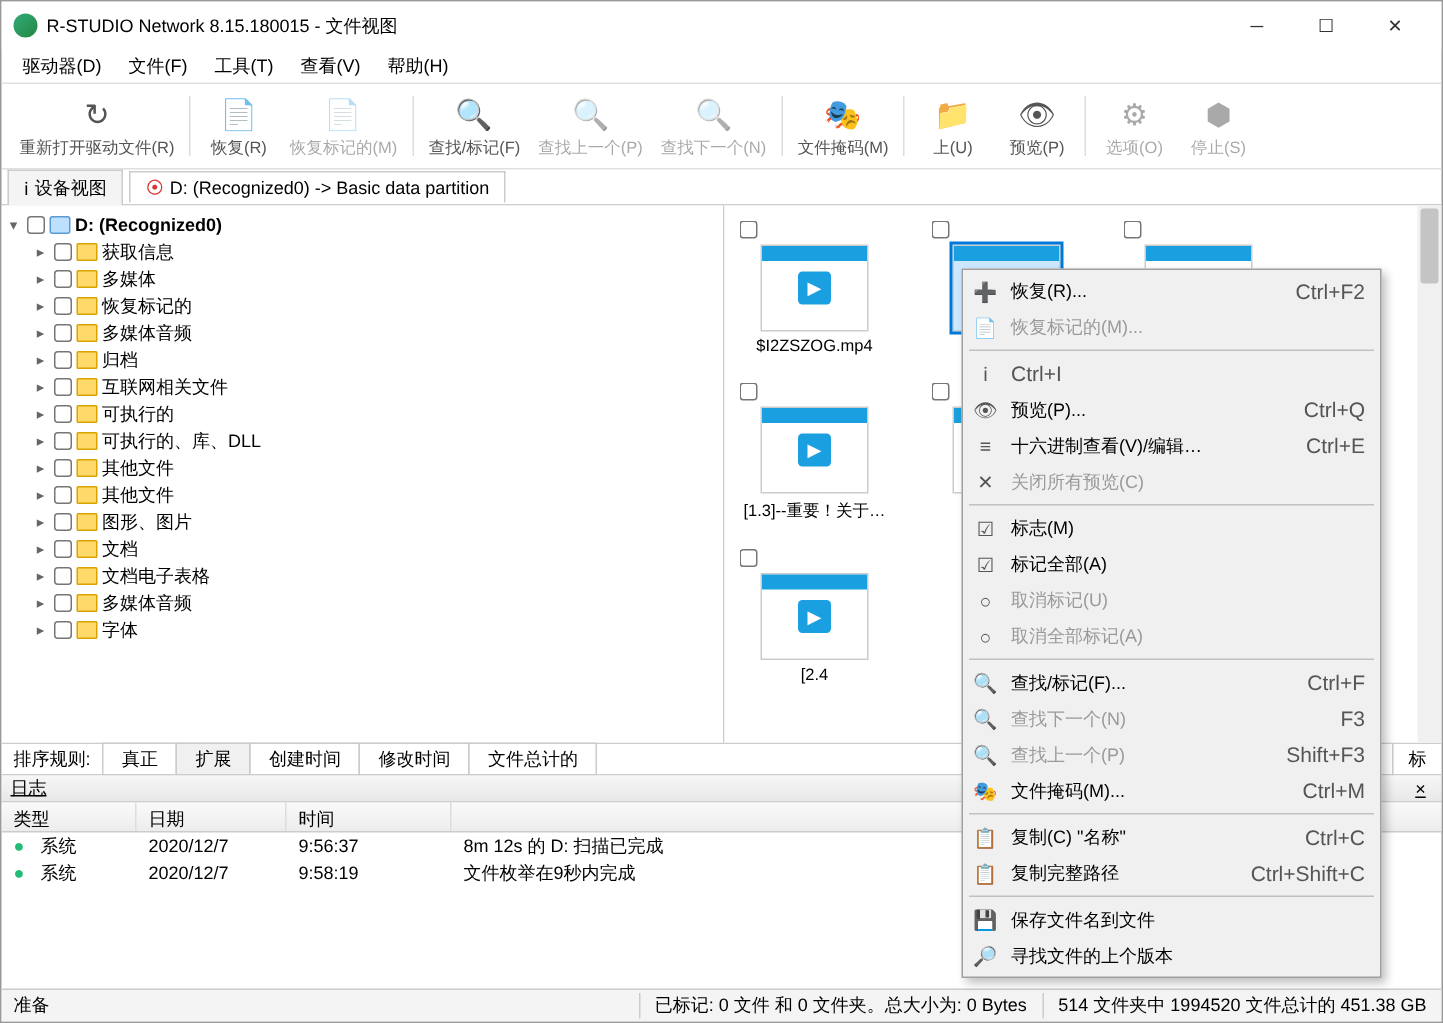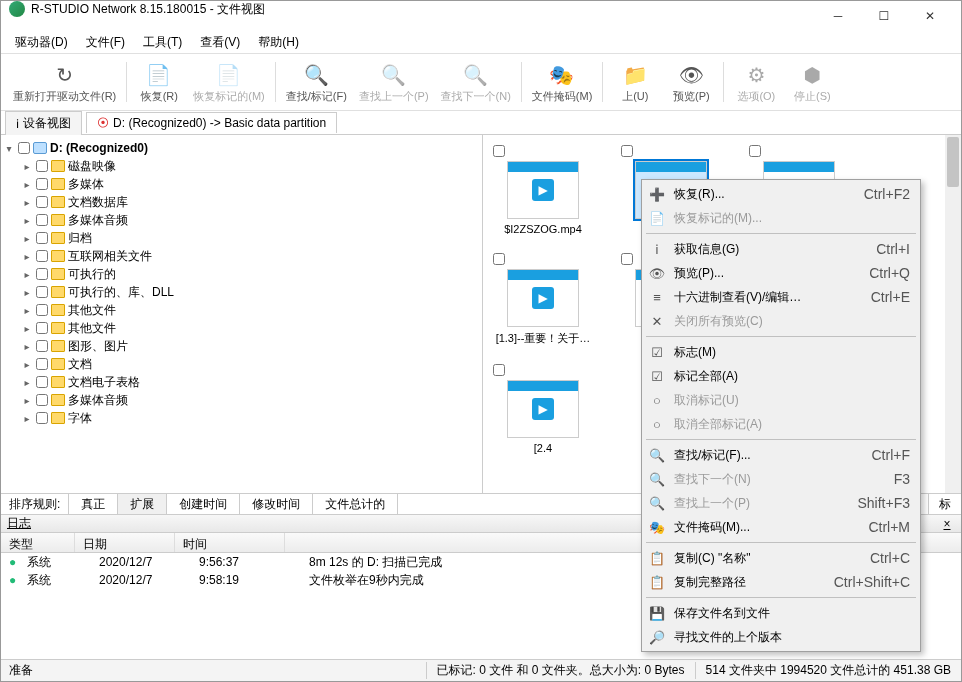--- a/index.html
+++ b/index.html
@@ -1,17 +1,17 @@
 <!DOCTYPE html>
 <html><head>
 <meta charset="utf-8">
 <style>
 * { margin:0; padding:0; box-sizing:border-box; font-family:"Microsoft YaHei","Segoe UI",Tahoma,sans-serif; font-size:12px; }
 body { background:#fff; width:962px; height:682px; overflow:hidden; position:relative; border:1px solid #999; }
-.titlebar { height:30px; display:flex; padding:0 8px; background:#fff; }
+.titlebar { height:30px; display:flex; align-items:center; padding:16px 8px; background:#fff; }
 .titlebar .app-icon { width:16px; height:16px; border-radius:50%; background:linear-gradient(135deg,#3a7,#284); margin-right:6px; }
 .titlebar .title { flex:1; }
 .win-btn { width:46px; height:30px; display:flex; align-items:center; justify-content:center; color:#333; }
 .menubar { height:22px; display:flex; align-items:center; padding:0 6px; gap:2px; }
 .menubar span { padding:2px 8px; }
 .toolbar { height:58px; border-top:1px solid #e0e0e0; border-bottom:1px solid #e0e0e0; display:flex; align-items:center; padding:0 6px; gap:0; }
 .tbtn { display:flex; flex-direction:column; align-items:center; justify-content:center; padding:2px 6px; height:54px; color:#555; min-width:56px; }
 .tbtn.disabled { opacity:.5; }
 .tbtn .ico { width:28px; height:28px; display:flex; align-items:center; justify-content:center; font-size:20px; }
 .tbtn .lbl { font-size:11px; white-space:nowrap; }
@@ -150,33 +150,33 @@
       <div class="trow">
         <span class="exp">▾</span>
         <input type="checkbox" class="cb" style="">
         <span class="drv"></span>
         <b>D: (Recognized0)</b>
       </div>
       <div class="trow" style="padding-left: 18px;">
         <span class="exp">▸</span>
         <input type="checkbox" class="cb" style="">
         <span class="fld"></span>
-        <span>磁盘映像</span>
+        <span>获取信息</span>
       </div>
       <div class="trow" style="padding-left: 18px;">
         <span class="exp">▸</span>
         <input type="checkbox" class="cb" style="">
         <span class="fld"></span>
         <span>多媒体</span>
       </div>
       <div class="trow" style="padding-left: 18px;">
         <span class="exp">▸</span>
         <input type="checkbox" class="cb" style="">
         <span class="fld"></span>
-        <span>文档数据库</span>
+        <span>恢复标记的</span>
       </div>
       <div class="trow" style="padding-left: 18px;">
         <span class="exp">▸</span>
         <input type="checkbox" class="cb" style="">
         <span class="fld"></span>
         <span>多媒体音频</span>
       </div>
       <div class="trow" style="padding-left: 18px;">
         <span class="exp">▸</span>
         <input type="checkbox" class="cb" style="">
@@ -308,21 +308,21 @@
   <span class="strail"></span>
   <span class="strailbtn">标</span>
 </div>
 
 <div class="logpane">
   <div class="loghdr">
     <span>日志</span>
     <span class="x">×</span>
   </div>
   <div class="logcols">
-    <div style="width:74px">类型</div>
+    <div style="width:90px">类型</div>
     <div style="width:100px">日期</div>
     <div style="width:110px">时间</div>
   </div>
   <div id="logrows">
       <div class="logrow">
         <div class="ico2">●</div>
         <div style="width:72px">系统</div>
         <div style="width:100px">2020/12/7</div>
         <div style="width:110px">9:56:37</div>
         <div>8m 12s 的 D: 扫描已完成</div>
@@ -351,21 +351,20 @@
       <span class="msc">Ctrl+F2</span>
     </div>
     <div class="mi dis">
       <span class="mico">📄</span>
       <span class="mlbl">恢复标记的(M)...</span>
       <span class="msc"></span>
     </div>
     <div class="msep"></div>
     <div class="mi">
       <span class="mico">ℹ</span>
-      <span class="mlbl">获取信息(G)</span>
       <span class="msc">Ctrl+I</span>
     </div>
     <div class="mi">
       <span class="mico">👁</span>
       <span class="mlbl">预览(P)...</span>
       <span class="msc">Ctrl+Q</span>
     </div>
     <div class="mi">
       <span class="mico">≡</span>
       <span class="mlbl">十六进制查看(V)/编辑…</span>

